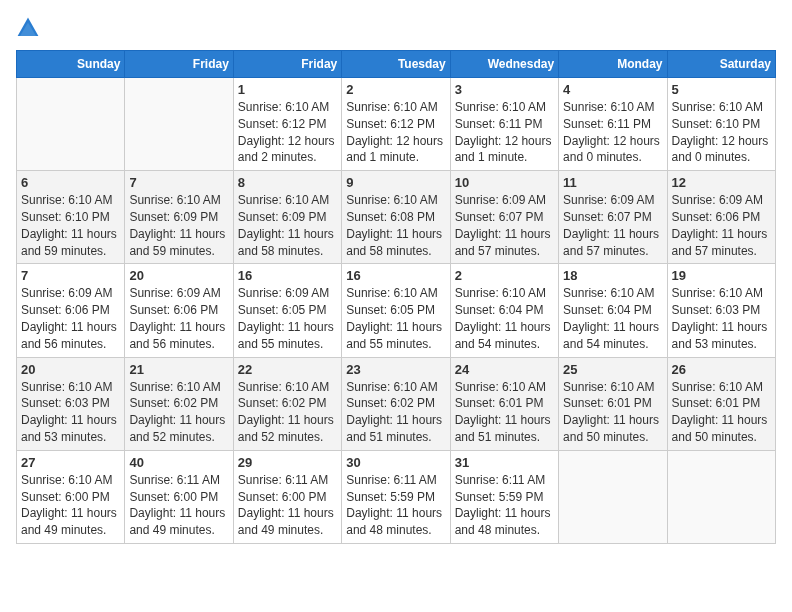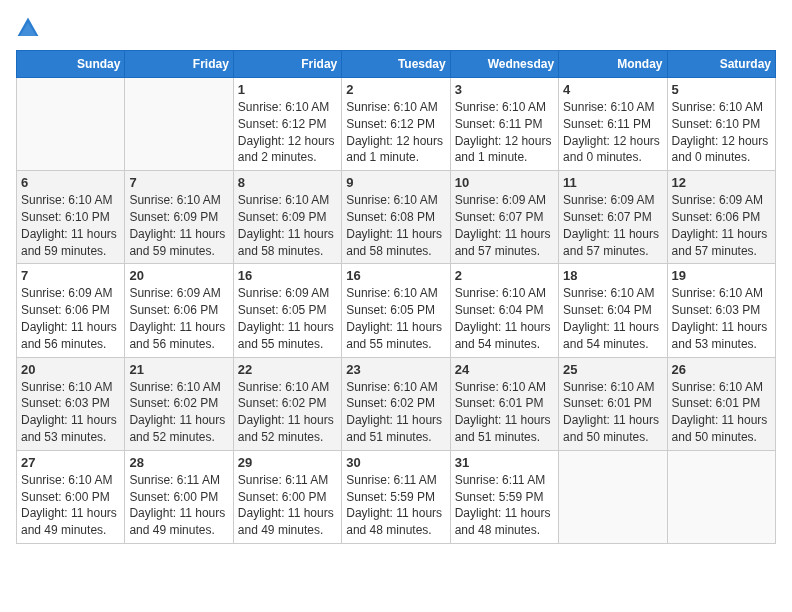--- a/index.html
+++ b/index.html
@@ -240,21 +240,21 @@
           <span class="day-number">26</span>
           <div class="day-info">Sunrise: 6:10 AM<br>Sunset: 6:01 PM<br>Daylight: 11 hours and 50 minutes.</div>
         </td>
       </tr>
       <tr>
         <td>
           <span class="day-number">27</span>
           <div class="day-info">Sunrise: 6:10 AM<br>Sunset: 6:00 PM<br>Daylight: 11 hours and 49 minutes.</div>
         </td>
         <td>
-          <span class="day-number">28</span>
+          <span class="day-number">40</span>
           <div class="day-info">Sunrise: 6:11 AM<br>Sunset: 6:00 PM<br>Daylight: 11 hours and 49 minutes.</div>
         </td>
         <td>
           <span class="day-number">29</span>
           <div class="day-info">Sunrise: 6:11 AM<br>Sunset: 6:00 PM<br>Daylight: 11 hours and 49 minutes.</div>
         </td>
         <td>
           <span class="day-number">30</span>
           <div class="day-info">Sunrise: 6:11 AM<br>Sunset: 5:59 PM<br>Daylight: 11 hours and 48 minutes.</div>
         </td>

